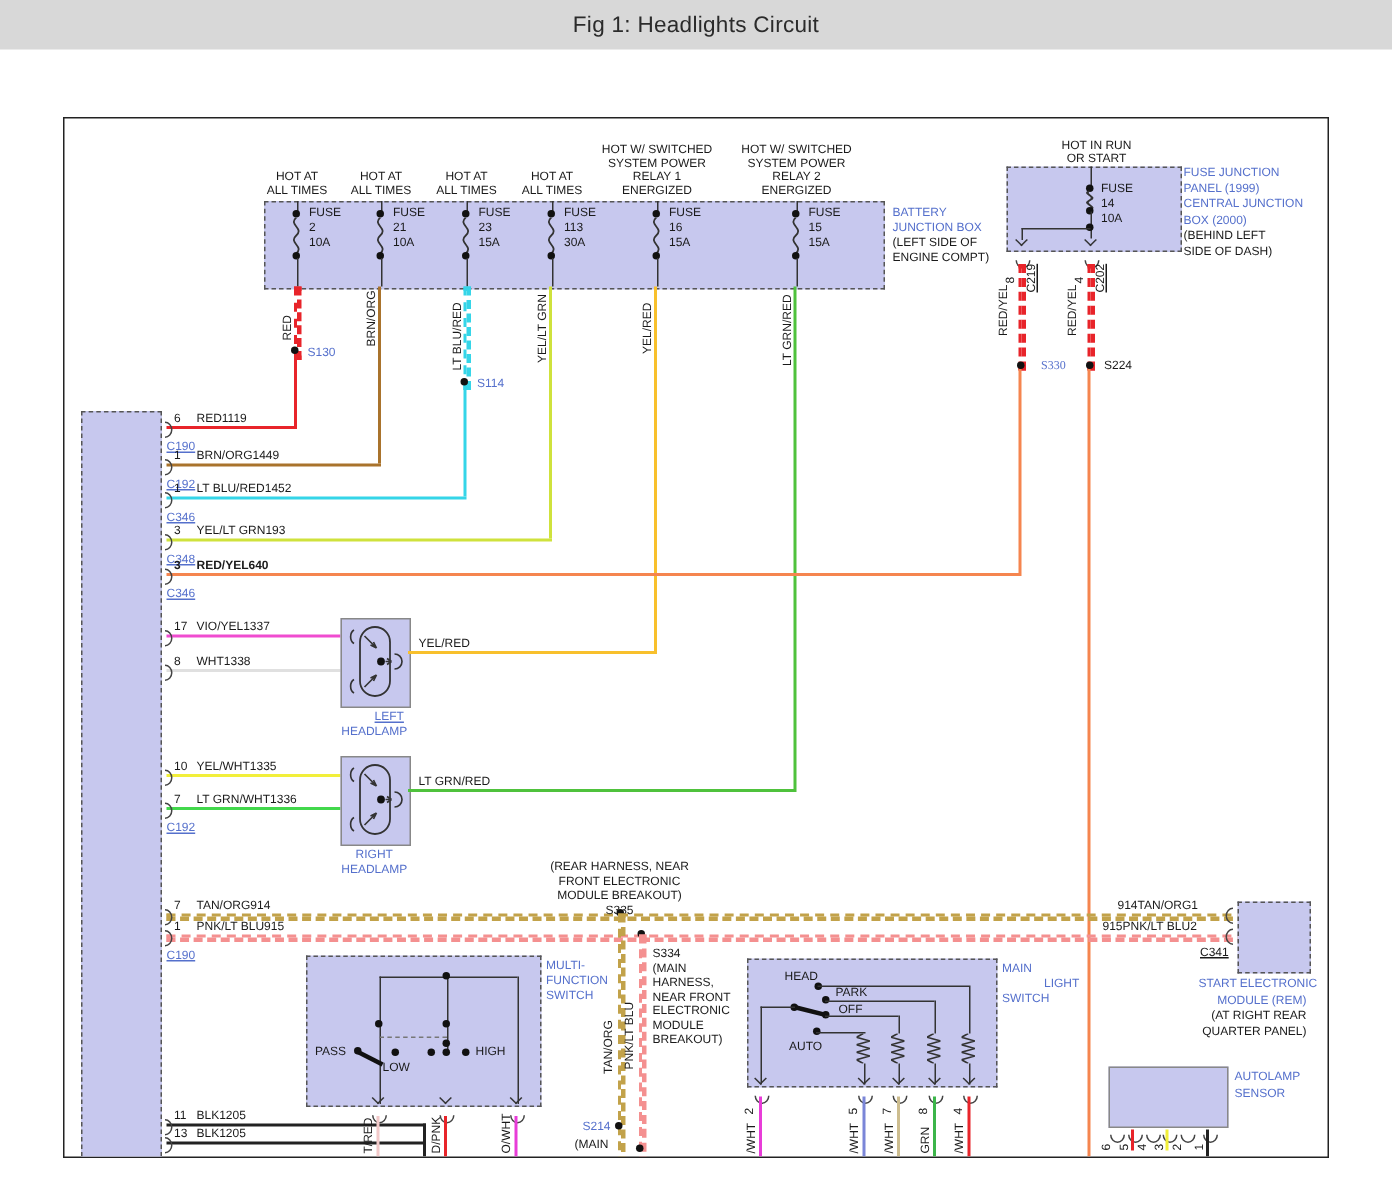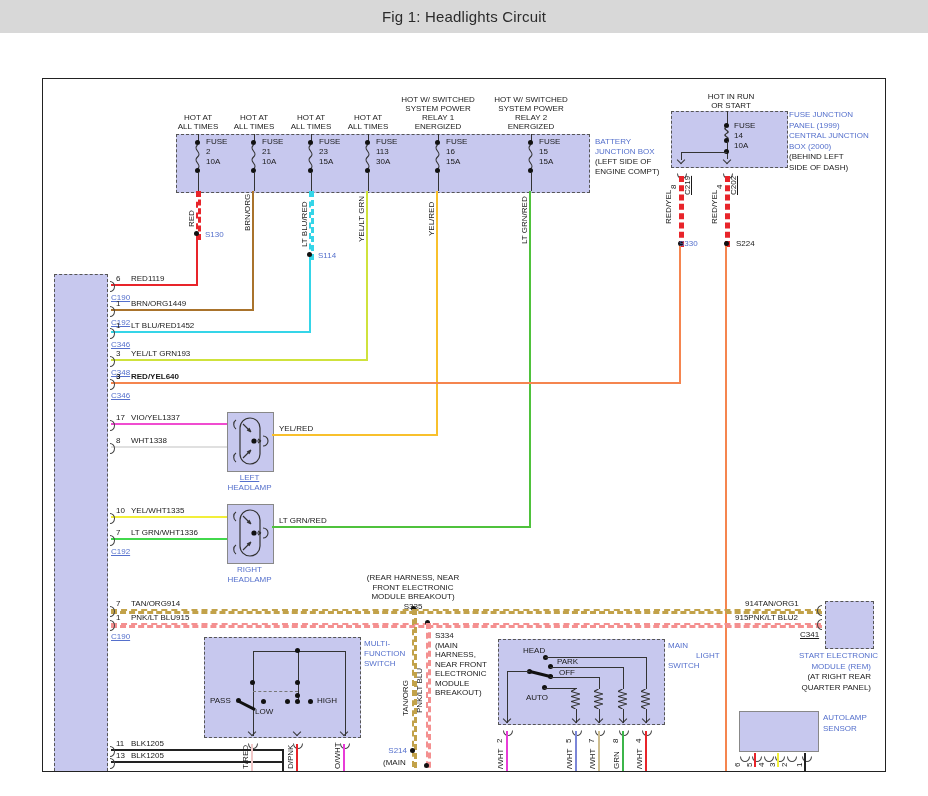--- a/index.html
+++ b/index.html
@@ -157,21 +157,21 @@
   <div class="vlab" style="left:626px;top:110px;">8</div>
   <div class="vlab blue u" style="left:640px;top:116px;">C219</div>
   <div class="vlab" style="left:672px;top:110px;">4</div>
   <div class="vlab blue u" style="left:686px;top:116px;">C202</div>
   <div class="vw dsh" style="left:636px;top:97px;height:65px;border-color:#e8242a;"></div>
   <div class="vw dsh" style="left:682px;top:97px;height:65px;border-color:#e8242a;"></div>
   <div class="vlab" style="left:621px;top:145px;">RED/YEL</div>
   <div class="vlab" style="left:667px;top:145px;">RED/YEL</div>
   <div class="dot" style="left:635px;top:162px;"></div>
   <div class="dot" style="left:681px;top:162px;"></div>
-  <div class="lbl blue" style="left:636px;top:160px;">S330</div>
+  <div class="lbl blue" style="left:651px;top:160px;font-family:Liberation Serif, serif;">S330</div>
   <div class="lbl" style="left:693px;top:160px;">S224</div>
   <div class="vw" style="left:636px;top:167px;height:136px;border-color:#f5854f;"></div>
   <div class="vw" style="left:682px;top:167px;height:525px;border-color:#f5854f;"></div>
 
   <div class="vw dsh" style="left:153px;top:112px;height:43px;border-color:#e8242a;"></div>
   <div class="vw" style="left:153px;top:155px;height:50px;border-color:#e8242a;"></div>
   <div class="vw" style="left:209px;top:112px;height:118px;border-color:#a9732c;"></div>
   <div class="vw dsh" style="left:266px;top:112px;height:63px;border-color:#35d5e8;"></div>
   <div class="vw" style="left:266px;top:175px;height:77px;border-color:#35d5e8;"></div>
   <div class="vw" style="left:323px;top:112px;height:168px;border-color:#cfe23c;"></div>
@@ -244,21 +244,21 @@
   <svg class="fsq" style="left:184px;top:333px;" width="45" height="58" viewBox="0 0 45 58">
     <rect x="13" y="6" width="20" height="46" rx="10" fill="none" stroke="#333" stroke-width="1.2"></rect>
     <path d="M9,8 a4,5 0 0 0 0,9" fill="none" stroke="#333" stroke-width="1.1"></path>
     <path d="M9,41 a4,5 0 0 0 0,9" fill="none" stroke="#333" stroke-width="1.1"></path>
     <path d="M16,12 L24,20 M24,20 L20,18 M24,20 L22,16" fill="none" stroke="#333" stroke-width="1.1"></path>
     <path d="M16,46 L24,38 M24,38 L20,40 M24,38 L22,42" fill="none" stroke="#333" stroke-width="1.1"></path>
     <circle cx="27" cy="29" r="2.6" fill="#111"></circle>
     <path d="M30,29 L34,29 M34,29 L31,27 M34,29 L31,31" fill="none" stroke="#333" stroke-width="1.1"></path>
     <path d="M36,24 a5,5 0 0 1 0,10" fill="none" stroke="#333" stroke-width="1.1"></path>
   </svg>
-  <div class="lbl ctr blue" style="left:174px;top:394px;width:65px;text-decoration:underline;">LEFT</div>
+  <div class="lbl ctr blue" style="left:184px;top:394px;width:65px;text-decoration:underline;">LEFT</div>
   <div class="lbl ctr blue" style="left:174px;top:404px;width:65px;">HEADLAMP</div>
 
   <div class="sbox" style="left:184px;top:425px;width:45px;height:58px;"></div>
   <svg class="fsq" style="left:184px;top:425px;" width="45" height="58" viewBox="0 0 45 58">
     <rect x="13" y="6" width="20" height="46" rx="10" fill="none" stroke="#333" stroke-width="1.2"></rect>
     <path d="M9,8 a4,5 0 0 0 0,9" fill="none" stroke="#333" stroke-width="1.1"></path>
     <path d="M9,41 a4,5 0 0 0 0,9" fill="none" stroke="#333" stroke-width="1.1"></path>
     <path d="M16,12 L24,20 M24,20 L20,18 M24,20 L22,16" fill="none" stroke="#333" stroke-width="1.1"></path>
     <path d="M16,46 L24,38 M24,38 L20,40 M24,38 L22,42" fill="none" stroke="#333" stroke-width="1.1"></path>
     <circle cx="27" cy="29" r="2.6" fill="#111"></circle>

